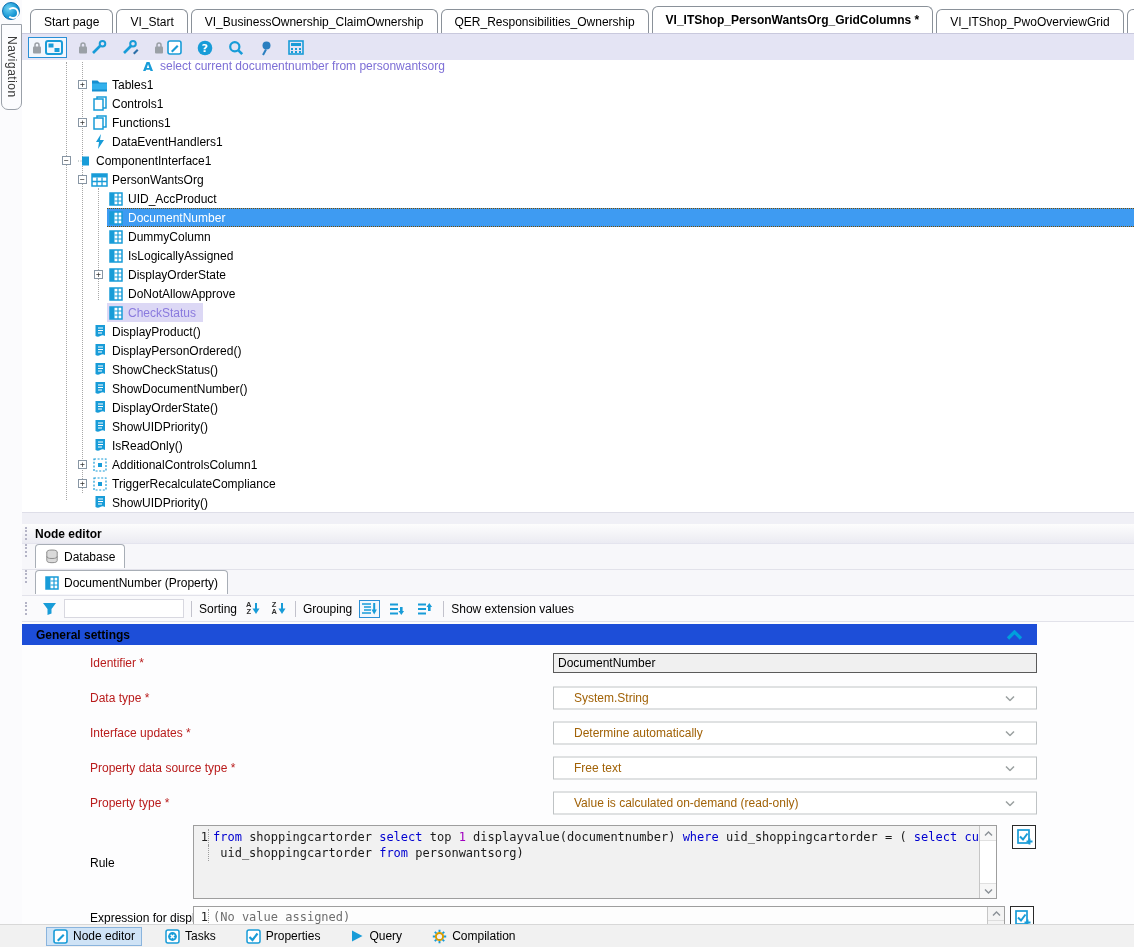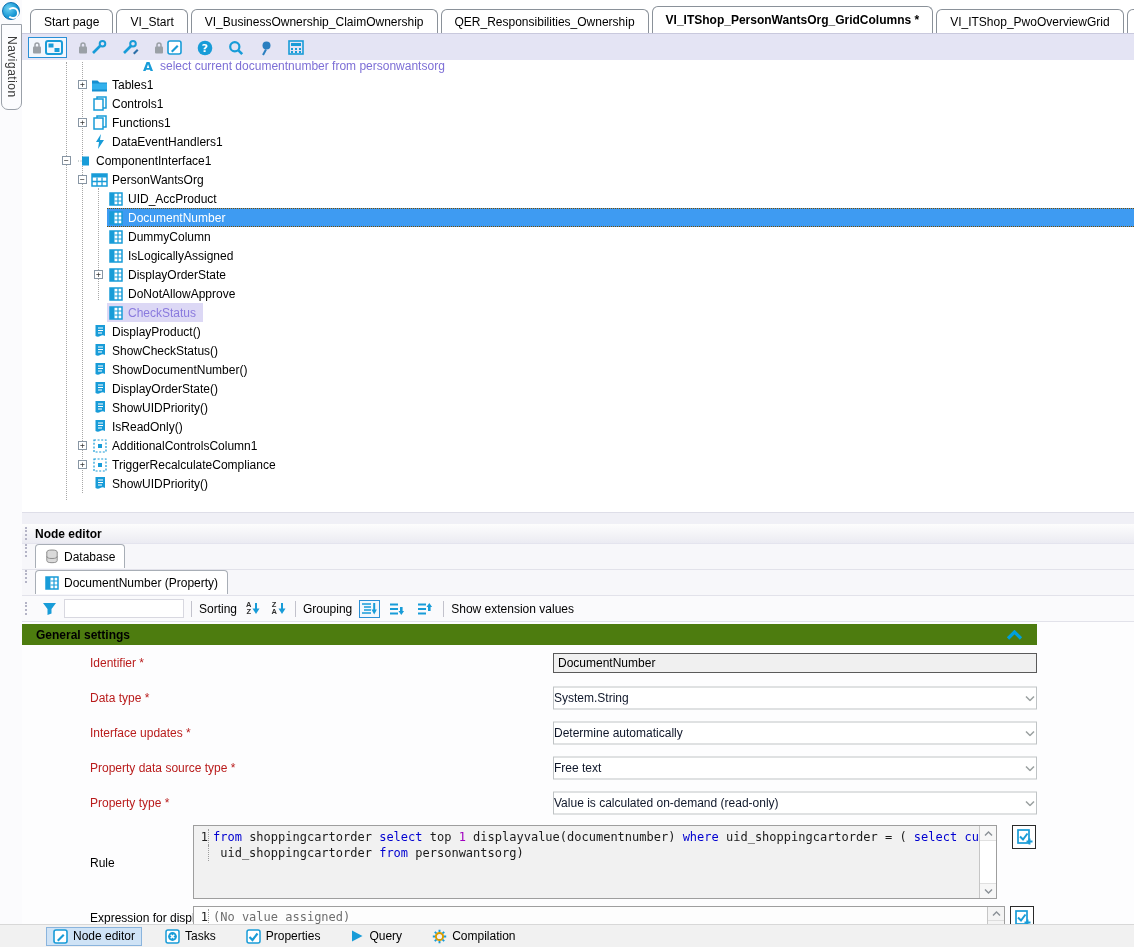--- a/index.html
+++ b/index.html
@@ -51,30 +51,30 @@
   .ne-tabrow{height:25px;display:flex;align-items:flex-start;background:#f7f7fa;border-bottom:1px solid #e2e2ea;}
   .ne-tab{display:flex;align-items:center;gap:5px;height:23px;padding:0 9px;background:#fff;
           border:1px solid #a8aeb6;border-bottom:none;border-radius:4px 4px 0 0;}
   .ne-filterrow{height:25px;display:flex;align-items:center;background:#fafafc;border-bottom:1px solid #e2e2ea;gap:7px;}
   .filter-input{width:112px;height:17px;border:1px solid #d8d8e0;background:#fff;font:12px "Liberation Sans",sans-serif;padding:0 3px;}
   .vsep{width:0;height:16px;border-left:1px solid #c2c2cc;}
   .sorticon{display:inline-flex;align-items:center;gap:1px;}
   .sorticon .ltrs{font:bold 7.5px/6.5px "Liberation Sans",sans-serif;color:#303030;text-align:center;}
   .iconbox{display:inline-flex;padding:1px;border:1px solid transparent;}
   .iconbox.selected{border:1px solid #2a8fd6;background:#f2f7fd;}
-  .section-header{height:21px;width:1015px;background:#4d7c0f;display:flex;align-items:center;font-weight:bold;
+  .section-header{height:21px;width:1015px;background:#1d4ed8;display:flex;align-items:center;font-weight:bold;
                   margin-top:2px;position:relative;}
   .section-header .chev{position:absolute;right:14px;top:5px;}
   .form{position:relative;}
   .frow{position:relative;height:35px;}
   .flabel{position:absolute;left:68px;top:50%;transform:translateY(-50%);color:#b91c1c;}
   .fctrl{position:absolute;left:531px;width:484px;box-sizing:border-box;top:50%;transform:translateY(-50%);}
   input.txt{width:100%;height:20px;box-sizing:border-box;border:1px solid #5a5a5a;background:#f0f0f0;
             font:12px "Liberation Sans",sans-serif;padding:0 4px;color:#000;}
-  .combo{height:21px;border:1px solid #bfc3c5;background:#fff;display:flex;align-items:center;padding:0 0;color:#0f172a;}
+  .combo{height:21px;border:1px solid #bfc3c5;background:#fff;display:flex;align-items:center;padding:0 20px;color:#a16207;}
   .combo .cv{flex:1;overflow:hidden;white-space:nowrap;}
   .combo .dd{flex:none;margin-right:1px;}
   
   .rulerow{position:relative;height:83px;}
   .rule-label{position:absolute;left:68px;top:36px;}
   .codebox{position:absolute;left:171px;top:5px;width:804px;height:74px;border:1px solid #9e9e9e;background:#f1f1f1;
            box-sizing:border-box;font:12px/16px "DejaVu Sans Mono",monospace;overflow:hidden;}
   .codebody{position:absolute;left:0;top:3px;right:17px;bottom:0;overflow:hidden;white-space:nowrap;}
   .codeline{display:flex;white-space:pre;}
   .gut{width:14px;flex:none;text-align:right;color:#202020;border-right:1px dotted #9e9e9e;margin-right:4px;}
@@ -428,20 +428,32 @@
       </div>
       <div class="trow " style="padding-left: 56px;">
         <span class="expslot"></span>
         <span class="tcontent">
           <span class="ticon">
             <svg width="14" height="15">
               <path d="M2.5 1 h9.5 v11 q-2.4 -1.6 -4.8 0 q-2.3 1.6 -4.7 0 Z" fill="#189cd8"></path>
               <path d="M5 4 h5 M5 6.5 h5 M5 9 h4" stroke="#fff" stroke-width="1.1"></path>
             </svg>
           </span>
+          <span class="tlabel">DisplayPersonOrdered()</span>
+        </span>
+      </div>
+      <div class="trow " style="padding-left: 56px;">
+        <span class="expslot"></span>
+        <span class="tcontent">
+          <span class="ticon">
+            <svg width="14" height="15">
+              <path d="M2.5 1 h9.5 v11 q-2.4 -1.6 -4.8 0 q-2.3 1.6 -4.7 0 Z" fill="#189cd8"></path>
+              <path d="M5 4 h5 M5 6.5 h5 M5 9 h4" stroke="#fff" stroke-width="1.1"></path>
+            </svg>
+          </span>
           <span class="tlabel">ShowCheckStatus()</span>
         </span>
       </div>
       <div class="trow " style="padding-left: 56px;">
         <span class="expslot"></span>
         <span class="tcontent">
           <span class="ticon">
             <svg width="14" height="15">
               <path d="M2.5 1 h9.5 v11 q-2.4 -1.6 -4.8 0 q-2.3 1.6 -4.7 0 Z" fill="#189cd8"></path>
               <path d="M5 4 h5 M5 6.5 h5 M5 9 h4" stroke="#fff" stroke-width="1.1"></path>

